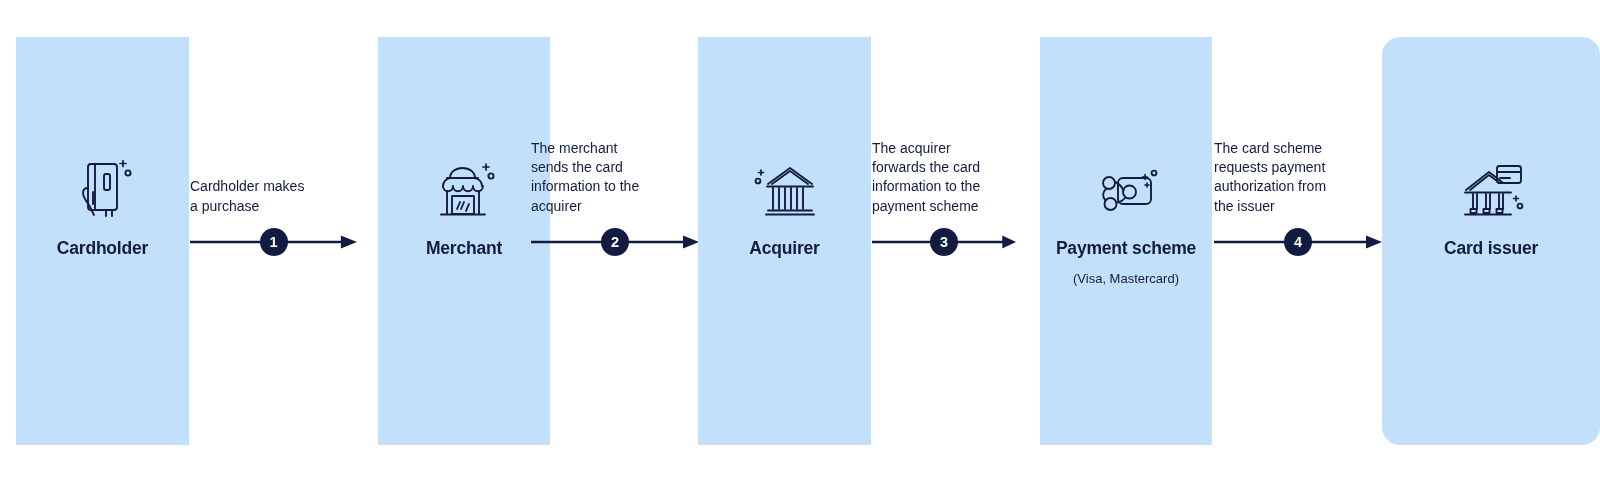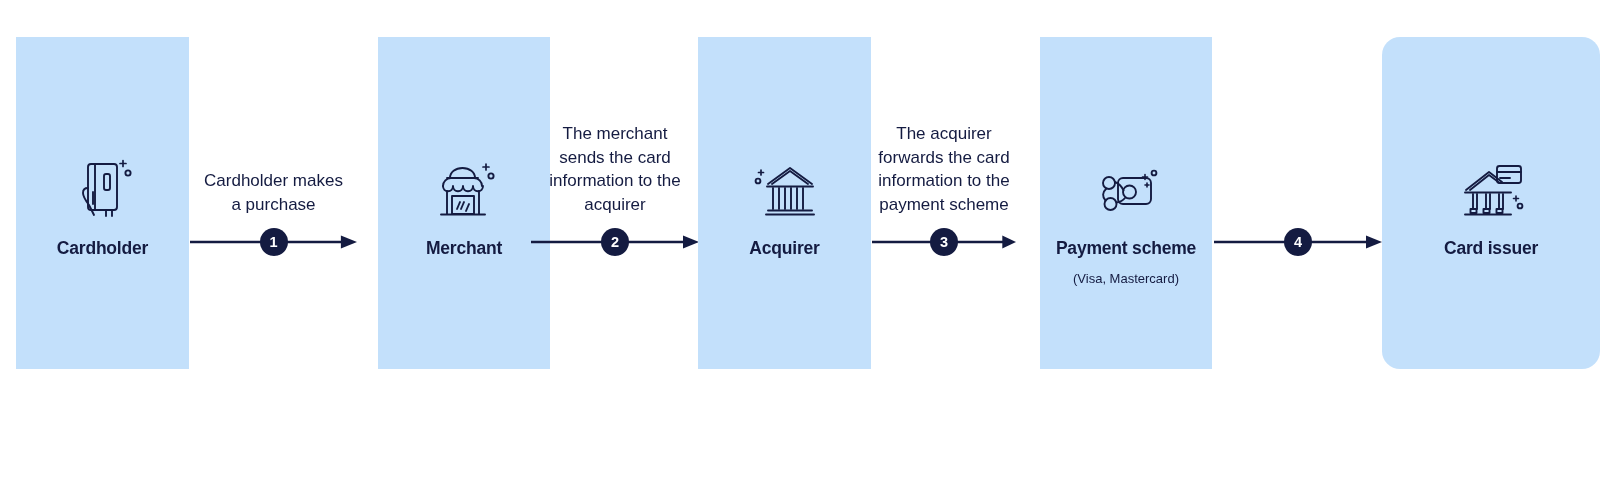--- a/index.html
+++ b/index.html
@@ -19,21 +19,21 @@
     position: relative;
     width: 1600px;
     height: 478px;
     background: #ffffff;
   }
 
   
   .actor {
     position: absolute;
     top: 37px;
-    height: 332px;
+    height: 408px;
     background: #c3e0fb;
     display: flex;
     flex-direction: column;
     align-items: center;
     justify-content: flex-start;
     box-sizing: border-box;
   }
   .actor-inner {
     position: absolute;
     top: 115px;
@@ -76,23 +76,22 @@
   
   .step {
     position: absolute;
     top: 118px;
     height: 150px;
     display: flex;
     flex-direction: column;
     align-items: center;
   }
   .step-caption {
-    font-size: 17px;
+    font-size: 14px;
     color: #141b41;
-    text-align: center;
     line-height: 1.38;
     white-space: pre-line;
   }
   .arrow-wrap {
     position: absolute;
     bottom: 9px;
     left: 0;
     width: 100%;
     height: 34px;
   }
@@ -259,20 +258,26 @@
           <circle cx="67" cy="21" r="2.4"></circle>
           <path d="M60 31v4M58 33h4" stroke-width="1.6"></path>
         </svg>
       </span>
       <div class="actor-label">Payment scheme</div>
       <div class="actor-sublabel">(Visa, Mastercard)</div>
     </div>
   </div>
 
   <div class="step" id="step-4">
+    <div class="caption-box">
+      <div class="step-caption">The card scheme
+requests payment
+authorization from
+the issuer</div>
+    </div>
     <div class="arrow-wrap">
       <svg class="arrow-svg" viewBox="0 0 168 34" preserveAspectRatio="none">
         <line x1="0" y1="17" x2="154" y2="17" stroke="#141b41" stroke-width="2.4"></line>
         <polygon points="168,17 152,10.5 152,23.5" fill="#141b41"></polygon>
       </svg>
       <div class="step-badge">4</div>
     </div>
   </div>
 
   <div class="actor" id="actor-card-issuer">

